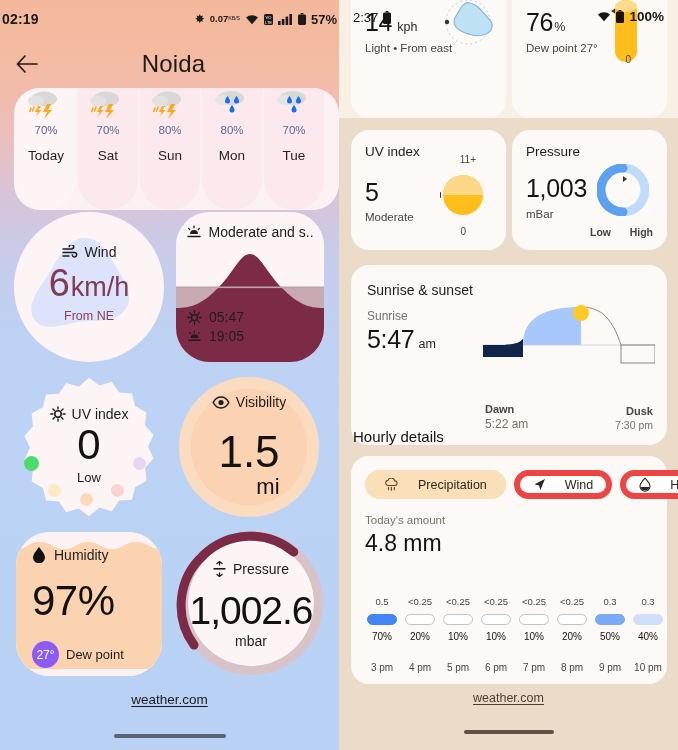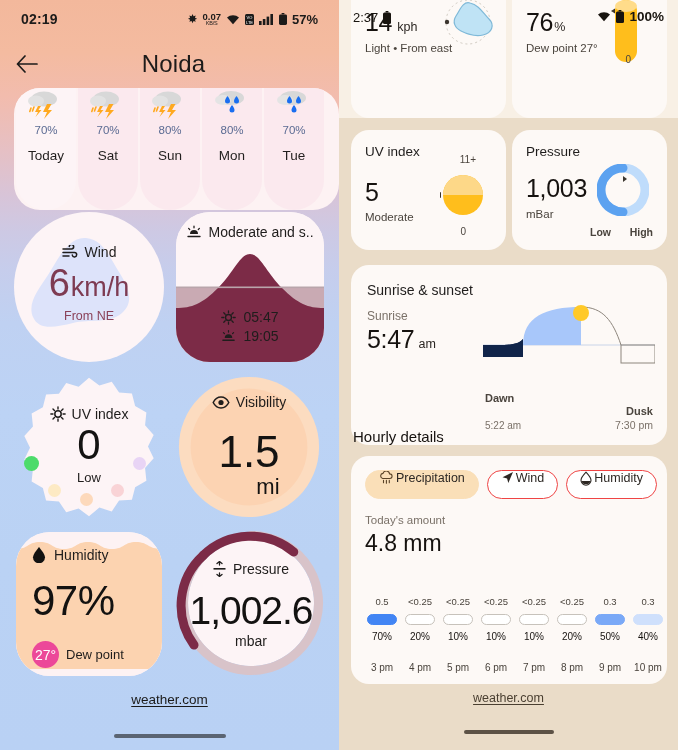--- a/index.html
+++ b/index.html
@@ -16,25 +16,25 @@
     position:relative; width:339px; height:750px; overflow:hidden;
     background:linear-gradient(180deg,
       #f3b89c 0%, #f4bba0 7%, #f2bcae 13%,
       #e6c0c4 20%, #d8c4d8 26%, #cdc9e4 31%,
       #c6cdec 36%, #bfd1f2 43%, #bcd3f5 55%,
       #bad2f4 75%, #b9d1f4 100%);
   }
   .l-status {
     position:absolute; top:0; left:0; right:0; height:38px;
     display:flex; align-items:center; justify-content:space-between;
-    padding:0 21px; color:#1c1b1a;
+    padding:0 2px; color:#1c1b1a;
   }
   .l-time { font-size:14px; font-weight:600; letter-spacing:.2px; }
   .l-sysicons { display:flex; align-items:center; gap:5px; font-size:11px; }
-  .l-sysicons .kb { display:flex; flex-direction:column; align-items:center; line-height:1; }
+  .l-sysicons .kb { display:flex; flex-direction:row; align-items:center; line-height:1; }
   .l-sysicons .kb b { font-size:9.5px; font-weight:600; }
   .l-sysicons .kb i { font-size:5.5px; font-style:normal; letter-spacing:-.2px; }
   .l-batt { font-size:13px; font-weight:600; }
 
   .l-appbar { position:absolute; top:38px; left:0; right:0; height:52px;
               display:flex; align-items:center; }
   .l-back { width:54px; display:flex; align-items:center; justify-content:center;
             font-size:21px; color:#1c1b1a; }
   .l-title { flex:1; text-align:center; font-size:24px; font-weight:400;
              color:#1d1b1a; letter-spacing:.2px; margin-left:-46px; }
@@ -67,21 +67,21 @@
   .wind-val span { font-size:27px; font-weight:300; margin-left:1px; }
   .wind-sub { position:relative; z-index:2; font-size:12.5px; color:#8a4159; margin-top:6px; }
 
   
   .sun-card { position:absolute; left:176px; top:212px; width:148px; height:150px;
               border-radius:34px; overflow:hidden; background:#fdf4f6; }
   .sun-title { position:absolute; top:12px; left:0; right:0; z-index:3;
                display:flex; align-items:center; justify-content:center; gap:6px;
                font-size:14px; color:#1f1d1c; }
   .sun-times { position:absolute; left:0; right:0; bottom:18px; z-index:3;
-               display:flex; flex-direction:column; align-items:center; gap:3px; }
+               display:flex; flex-direction:column; gap:3px;padding-left:11px; }
   .sun-row { display:flex; align-items:center; gap:7px; font-size:14px; color:#1f1d1c; }
 
   
   .uv-card { position:absolute; left:16px; top:374px; width:146px; height:146px; }
   .uv-face { position:absolute; inset:0; display:flex; flex-direction:column;
              align-items:center; justify-content:center; z-index:2; }
   .uv-head { display:flex; align-items:center; gap:6px; font-size:14px; color:#1f1d1c; margin-top:-4px;}
   .uv-big { font-size:42px; font-weight:300; color:#141312; line-height:1; margin-top:2px; }
   .uv-sub { font-size:13px; color:#1f1d1c; margin-top:4px; }
   .uv-dot { position:absolute; border-radius:50%; z-index:3; }
@@ -95,22 +95,22 @@
   .vis-val b { font-size:44px; font-weight:300; line-height:1; }
   .vis-val span { font-size:22px; font-weight:300; margin-left:2px; }
 
   
   .hum-card { position:absolute; left:16px; top:532px; width:146px; height:144px;
               border-radius:34px; overflow:hidden; background:#fdf2f3; }
   .hum-body { position:absolute; inset:0; z-index:2; padding:14px 16px; }
   .hum-head { display:flex; align-items:center; gap:8px; font-size:14px; color:#1f1d1c; }
   .hum-big { font-size:42px; font-weight:400; color:#131211; margin-top:14px; letter-spacing:-.5px;}
   .hum-dew { display:flex; align-items:center; gap:7px; margin-top:16px; }
-  .hum-chip { width:27px; height:27px; border-radius:50%; background:#ec4899;
-              color:#fff; font-size:14px; display:flex; align-items:center; justify-content:center; }
+  .hum-chip { width:27px; height:27px; border-radius:50%; background:#8b5cf6;
+              color:#fff; font-size:12px; display:flex; align-items:center; justify-content:center; }
   .hum-dewtxt { font-size:13px; color:#1f1d1c; }
 
   
   .pre-card { position:absolute; left:176px; top:528px; width:150px; height:150px; }
   .pre-face { position:absolute; inset:0; display:flex; flex-direction:column;
               align-items:center; justify-content:center; z-index:2; }
   .pre-head { display:flex; align-items:center; gap:7px; font-size:14px; color:#1f1d1c; margin-top:4px;}
   .pre-big { font-size:39px; font-weight:300; color:#131211; line-height:1.05; margin-top:14px; letter-spacing:-1px;}
   .pre-sub { font-size:14px; color:#1f1d1c; margin-top:2px; }
 
@@ -134,22 +134,22 @@
   .r-statusright { position:absolute; top:9px; right:14px; display:flex; align-items:center;
                    gap:5px; z-index:9; font-size:13.5px; color:#18140f; font-weight:600; }
 
   .r-foot { position:absolute; left:0; right:0; bottom:44px; text-align:center; }
   .r-foot a { font-size:12.5px; color:#4a3f31; text-decoration:underline;
               text-underline-offset:2px; }
   .r-homebar { position:absolute; bottom:16px; left:50%; transform:translateX(-50%);
                width:90px; height:4px; border-radius:3px; background:#5d5246; }
 
   .chip-row { display:flex; gap:8px; }
-  .chip { display:flex; gap:2px; height:29px; padding:0 13px;
-          border-radius:16px; border:1px solid #ef4444; font-size:12.5px; color:#2c2723;
+  .chip { display:flex; align-items:center; gap:19px; height:29px; padding:0 13px;
+          border-radius:16px; border:6px solid #ef4444; font-size:12.5px; color:#2c2723;
           background:#fff; }
   .chip.active { background:#fadfb8; border-color:#fadfb8; }
 
   .hr-col { display:flex; flex-direction:column; align-items:center; width:38px; flex:0 0 38px; }
   .hr-amt { font-size:9.5px; color:#4a443d; height:13px; }
   .hr-bar { width:30px; height:11px; border-radius:7px; border:1px solid #c7c2bb; background:#fff; margin-top:5px;}
   .hr-pct { font-size:10px; color:#16120f; margin-top:6px; }
   .hr-time { font-size:10px; color:#4a443d; margin-top:20px; }
 </style>
 </head>
@@ -517,21 +517,21 @@
           <path d="M40 40C40 12 62 2 98 2c0 0 0 0 0 38z" fill="#a8c7fa"></path>
           <path d="M0 40h14c14 0 22-1 26-6v6z" fill="#11254a"></path>
           <path d="M0 40h14c14 0 22-1 26-6 0 0 0 0 0 18H0z" fill="#11254a"></path>
           <path d="M98 2c22 0 32 14 40 38" fill="none" stroke="#8d867d" stroke-width="1"></path>
           <rect x="138" y="40" width="34" height="18" fill="none" stroke="#8d867d" stroke-width="1"></rect>
           <circle cx="98" cy="8" r="8" fill="#ffc928"></circle>
         </svg>
       </div>
       <div style="position:absolute; left:134px; bottom:14px;">
         <div class="r-small" style="font-size:11px; font-weight:600;">Dawn</div>
-        <div class="r-small" style="font-size:10px; color:#7a7168; margin-top:16px;">5:22 am</div>
+        <div class="r-small" style="font-size:12px; color:#7a7168; margin-top:2px;">5:22 am</div>
       </div>
       <div style="position:absolute; right:14px; bottom:14px; text-align:right;">
         <div class="r-small" style="font-size:11px; font-weight:600;">Dusk</div>
         <div class="r-small" style="font-size:10.5px; color:#7a7168; margin-top:2px;">7:30 pm</div>
       </div>
     </div>
 
     <div style="position:absolute; left:14px; top:428px; font-size:15px; color:#16120f; font-weight:500;">Hourly details</div>
 
     <div class="r-card" style="left:12px; top:456px; width:316px; height:228px;">

